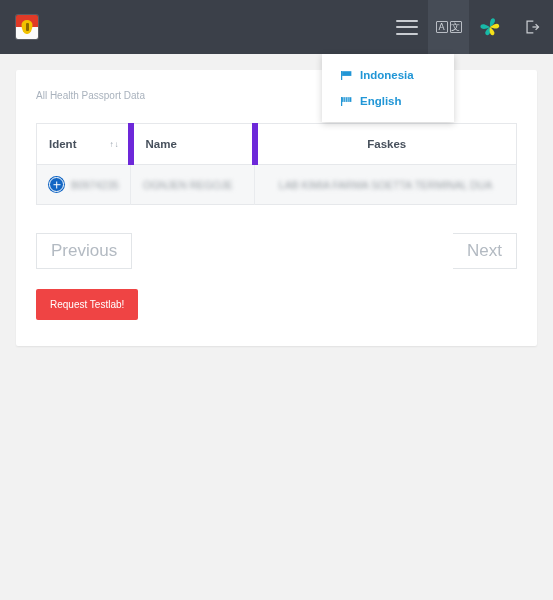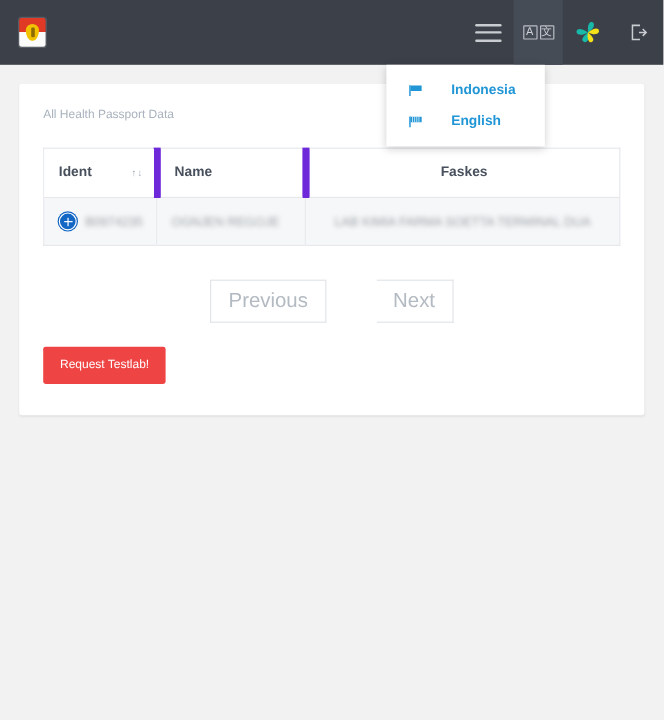--- a/index.html
+++ b/index.html
@@ -81,21 +81,21 @@
     top: 54px;
     left: 322px;
     width: 132px;
     background: #ffffff;
     box-shadow: 0 2px 7px rgba(0,0,0,0.18);
     padding: 8px 0;
     z-index: 30;
   }
   .lang-item {
     display: flex; align-items: center;
-    gap: 23px;
+    gap: 7px;
     padding: 7px 18px;
     color: #2196d6;
     font-size: 11.5px;
     font-weight: bold;
     cursor: pointer;
   }
   .flag { width: 13px; height: 11px; flex: none; }
 
   
   .page { padding: 16px; }
@@ -173,21 +173,21 @@
   .plus-btn:before, .plus-btn:after {
     content: ""; position: absolute; background: #fff;
     left: 50%; top: 50%;
   }
   .plus-btn:before { width: 7px; height: 1.6px; transform: translate(-50%,-50%); }
   .plus-btn:after  { width: 1.6px; height: 7px; transform: translate(-50%,-50%); }
 
   
   .pagination {
     display: flex;
-    justify-content: center;
+    justify-content: space-between;
     margin: 28px 0 0 0;
     gap: 42px;
   }
   .page-btn {
     border: 1px solid #e2e5e8;
     background: #fff;
     color: #b3bac2;
     font-size: 17px;
     padding: 7px 14px;
     cursor: pointer;

